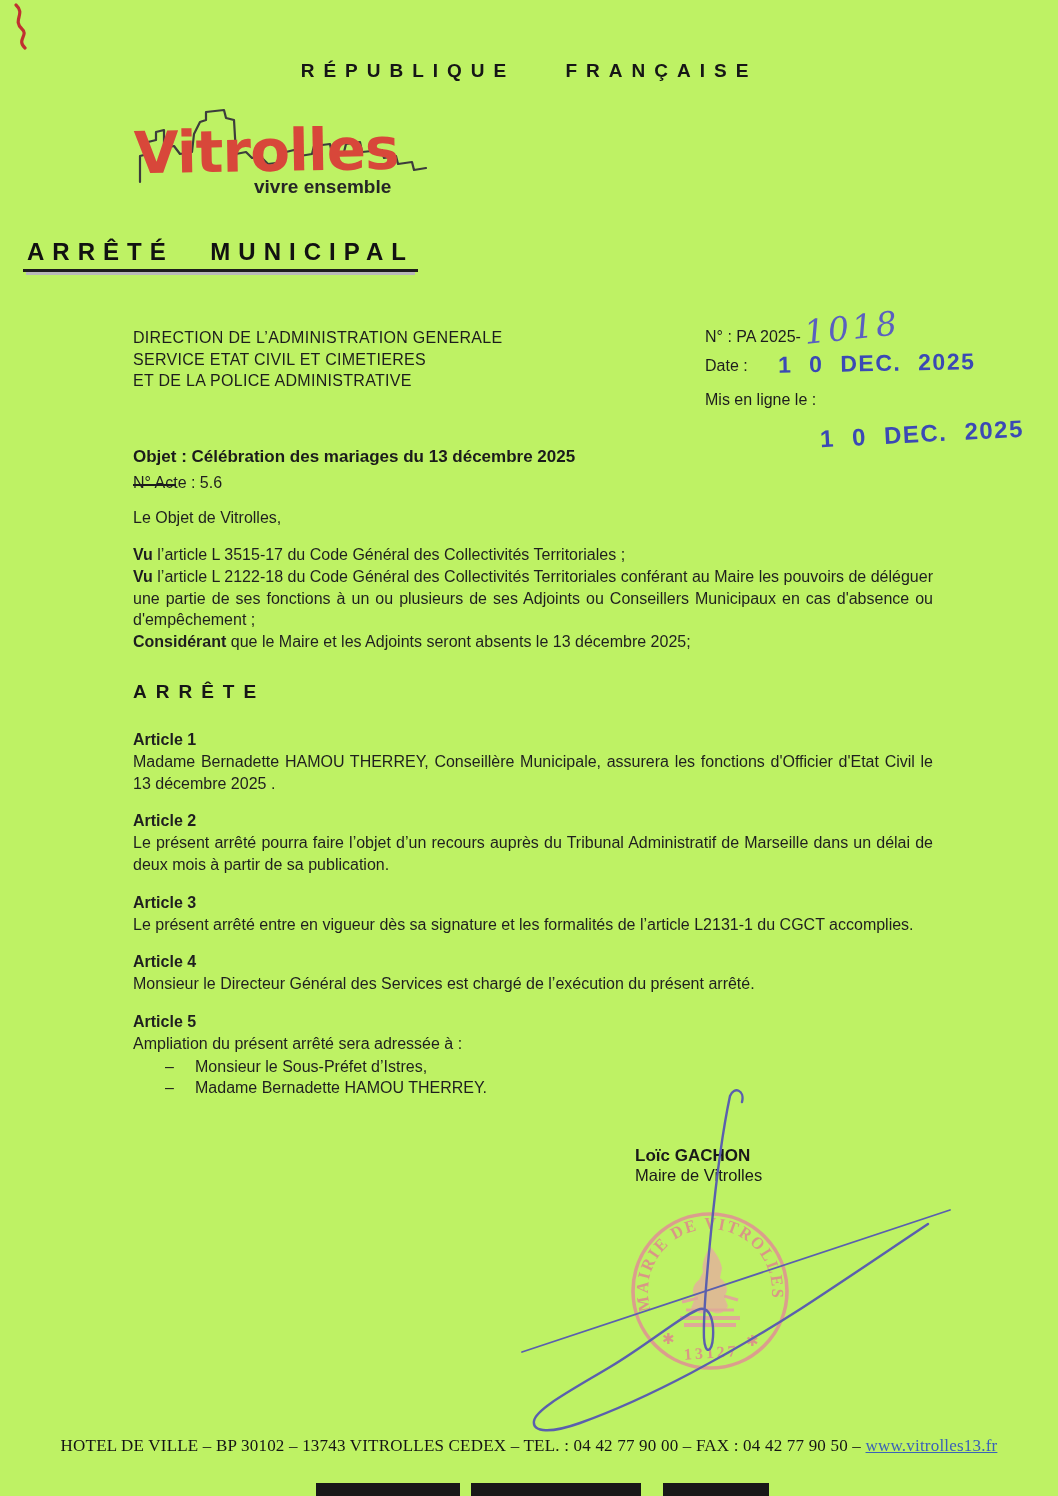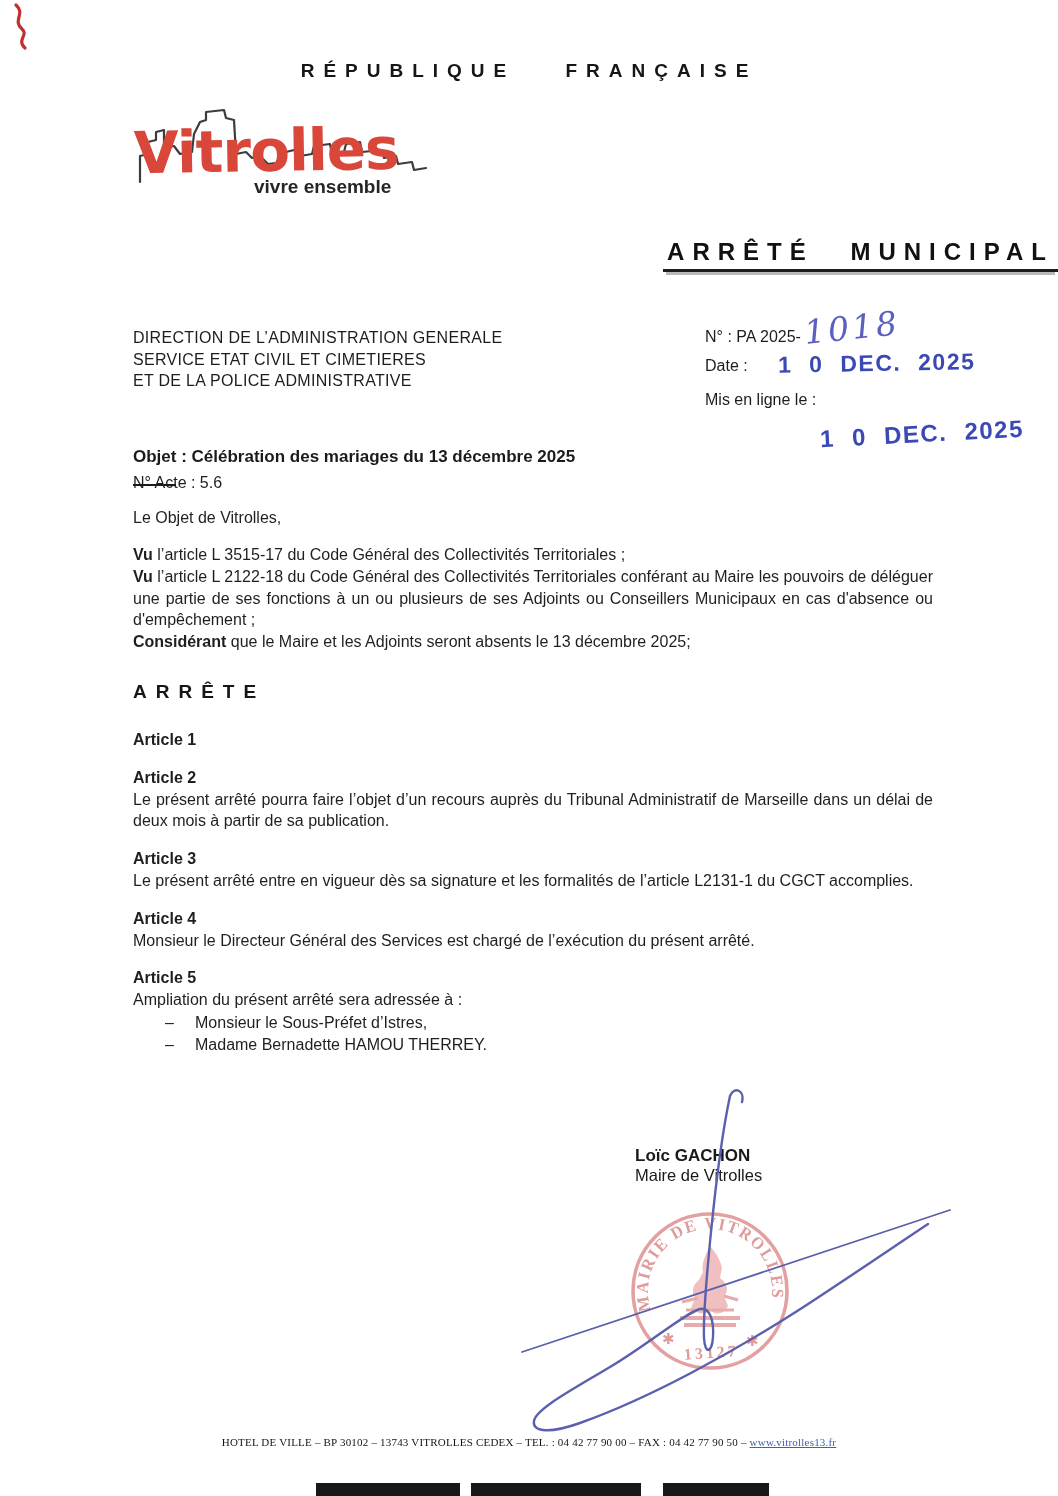--- a/index.html
+++ b/index.html
@@ -1,34 +1,34 @@
 <!DOCTYPE html>
 <html lang="fr"><head>
 <meta charset="utf-8">
 <style>
   html,body{margin:0;padding:0;background:#e8e8e8;}
   .page{
-    position:relative;width:1058px;height:1496px;background:#ffffff;
+    position:relative;width:1058px;height:1496px;background:#bef264;
     margin:0 auto;overflow:hidden;
     font-family:"Liberation Sans",sans-serif;color:#1f1f1f;
   }
   
   .republique{
     position:absolute;top:60px;left:0;right:0;text-align:center;
     font-size:19px;font-weight:600;letter-spacing:9px;word-spacing:36px;color:#161616;
   }
   .logo{position:absolute;left:130px;top:94px;width:320px;height:116px;}
   .logo-skyline{position:absolute;left:6px;top:2px;}
   .logo-name{
     position:absolute;left:4px;top:28px;font-size:58px;font-weight:bold;
     color:#d8473a;letter-spacing:-1px;line-height:58px;transform:rotate(-1deg);
     font-family:"DejaVu Sans",sans-serif;
   }
   .logo-tagline{position:absolute;left:124px;top:82px;font-size:19px;font-weight:bold;color:#262626;}
-  .title-wrap{position:absolute;top:238px;left:0;right:0;text-align:right;}
+  .title-wrap{position:absolute;top:238px;left:0;right:0;text-align:left;padding-left:23px;}
   .title{
     display:inline-block;font-size:24px;font-weight:bold;letter-spacing:8px;word-spacing:22px;
     color:#111;border-bottom:3px solid #1c1c1c;box-shadow:0 6px 0 -3px #b9b9b9;padding:0 4px 3px 4px;
   }
   
   .direction{position:absolute;left:133px;top:327px;font-size:16px;line-height:21.5px;letter-spacing:.3px;color:#1d1d1d;}
   .meta{position:absolute;left:698px;top:328px;width:350px;font-size:16px;color:#1d1d1d;}
   .meta-line{position:absolute;left:7px;white-space:nowrap;}
   .meta-numero{top:0;}
   .meta-date{top:29px;}
@@ -61,21 +61,21 @@
   .a5-item{display:flex;}
   .a5-marker{width:30px;margin-left:32px;}
   
   .sig-block{position:absolute;left:635px;top:1146px;font-size:16.5px;color:#191919;}
   .sig-name{font-weight:bold;font-size:17px;}
   .seal-svg{position:absolute;left:622px;top:1206px;}
   .sig-svg{position:absolute;left:500px;top:1082px;}
   
   .footer{
     position:absolute;top:1436px;left:0;right:0;text-align:center;
-    font-family:"Liberation Serif",serif;font-size:11px;color:#141414;letter-spacing:.2px;
+    font-family:"Liberation Serif",serif;font-size:17px;color:#141414;letter-spacing:.2px;
   }
   .footer-link{color:#3a62b8;text-decoration:underline;cursor:pointer;}
   
   .scan-bar{position:absolute;top:1483px;height:13px;background:#181818;}
   .bar-1{left:316px;width:144px;}
   .bar-2{left:471px;width:170px;}
   .bar-3{left:663px;width:106px;}
   .corner-mark{position:absolute;left:6px;top:2px;}
 </style>
 </head>
@@ -126,20 +126,21 @@
     <p><b>Vu</b><span> l’article L 3515-17 du Code Général des Collectivités Territoriales ;</span></p>
     <p><b>Vu</b><span> l’article L 2122-18 du Code Général des Collectivités Territoriales conférant au Maire les pouvoirs de déléguer une partie de ses fonctions à un ou plusieurs de ses Adjoints ou Conseillers Municipaux en cas d'absence ou d'empêchement ;</span></p>
     <p><b>Considérant</b><span> que le Maire et les Adjoints seront absents le 13 décembre 2025;</span></p>
   </div>
 
   <div class="decree-heading">ARRÊTE</div>
 
   <div class="articles">
     <div class="article">
       <div class="article-head">Article 1</div>
+      <p class="article-body">Madame Bernadette HAMOU THERREY, Conseillère Municipale, assurera les fonctions d'Officier d'Etat Civil le 13 décembre 2025 .</p>
     </div>
     <div class="article">
       <div class="article-head">Article 2</div>
       <p class="article-body">Le présent arrêté pourra faire l’objet d’un recours auprès du Tribunal Administratif de Marseille dans un délai de deux mois à partir de sa publication.</p>
     </div>
     <div class="article">
       <div class="article-head">Article 3</div>
       <p class="article-body">Le présent arrêté entre en vigueur dès sa signature et les formalités de l’article L2131-1 du CGCT accomplies.</p>
     </div>
     <div class="article">

